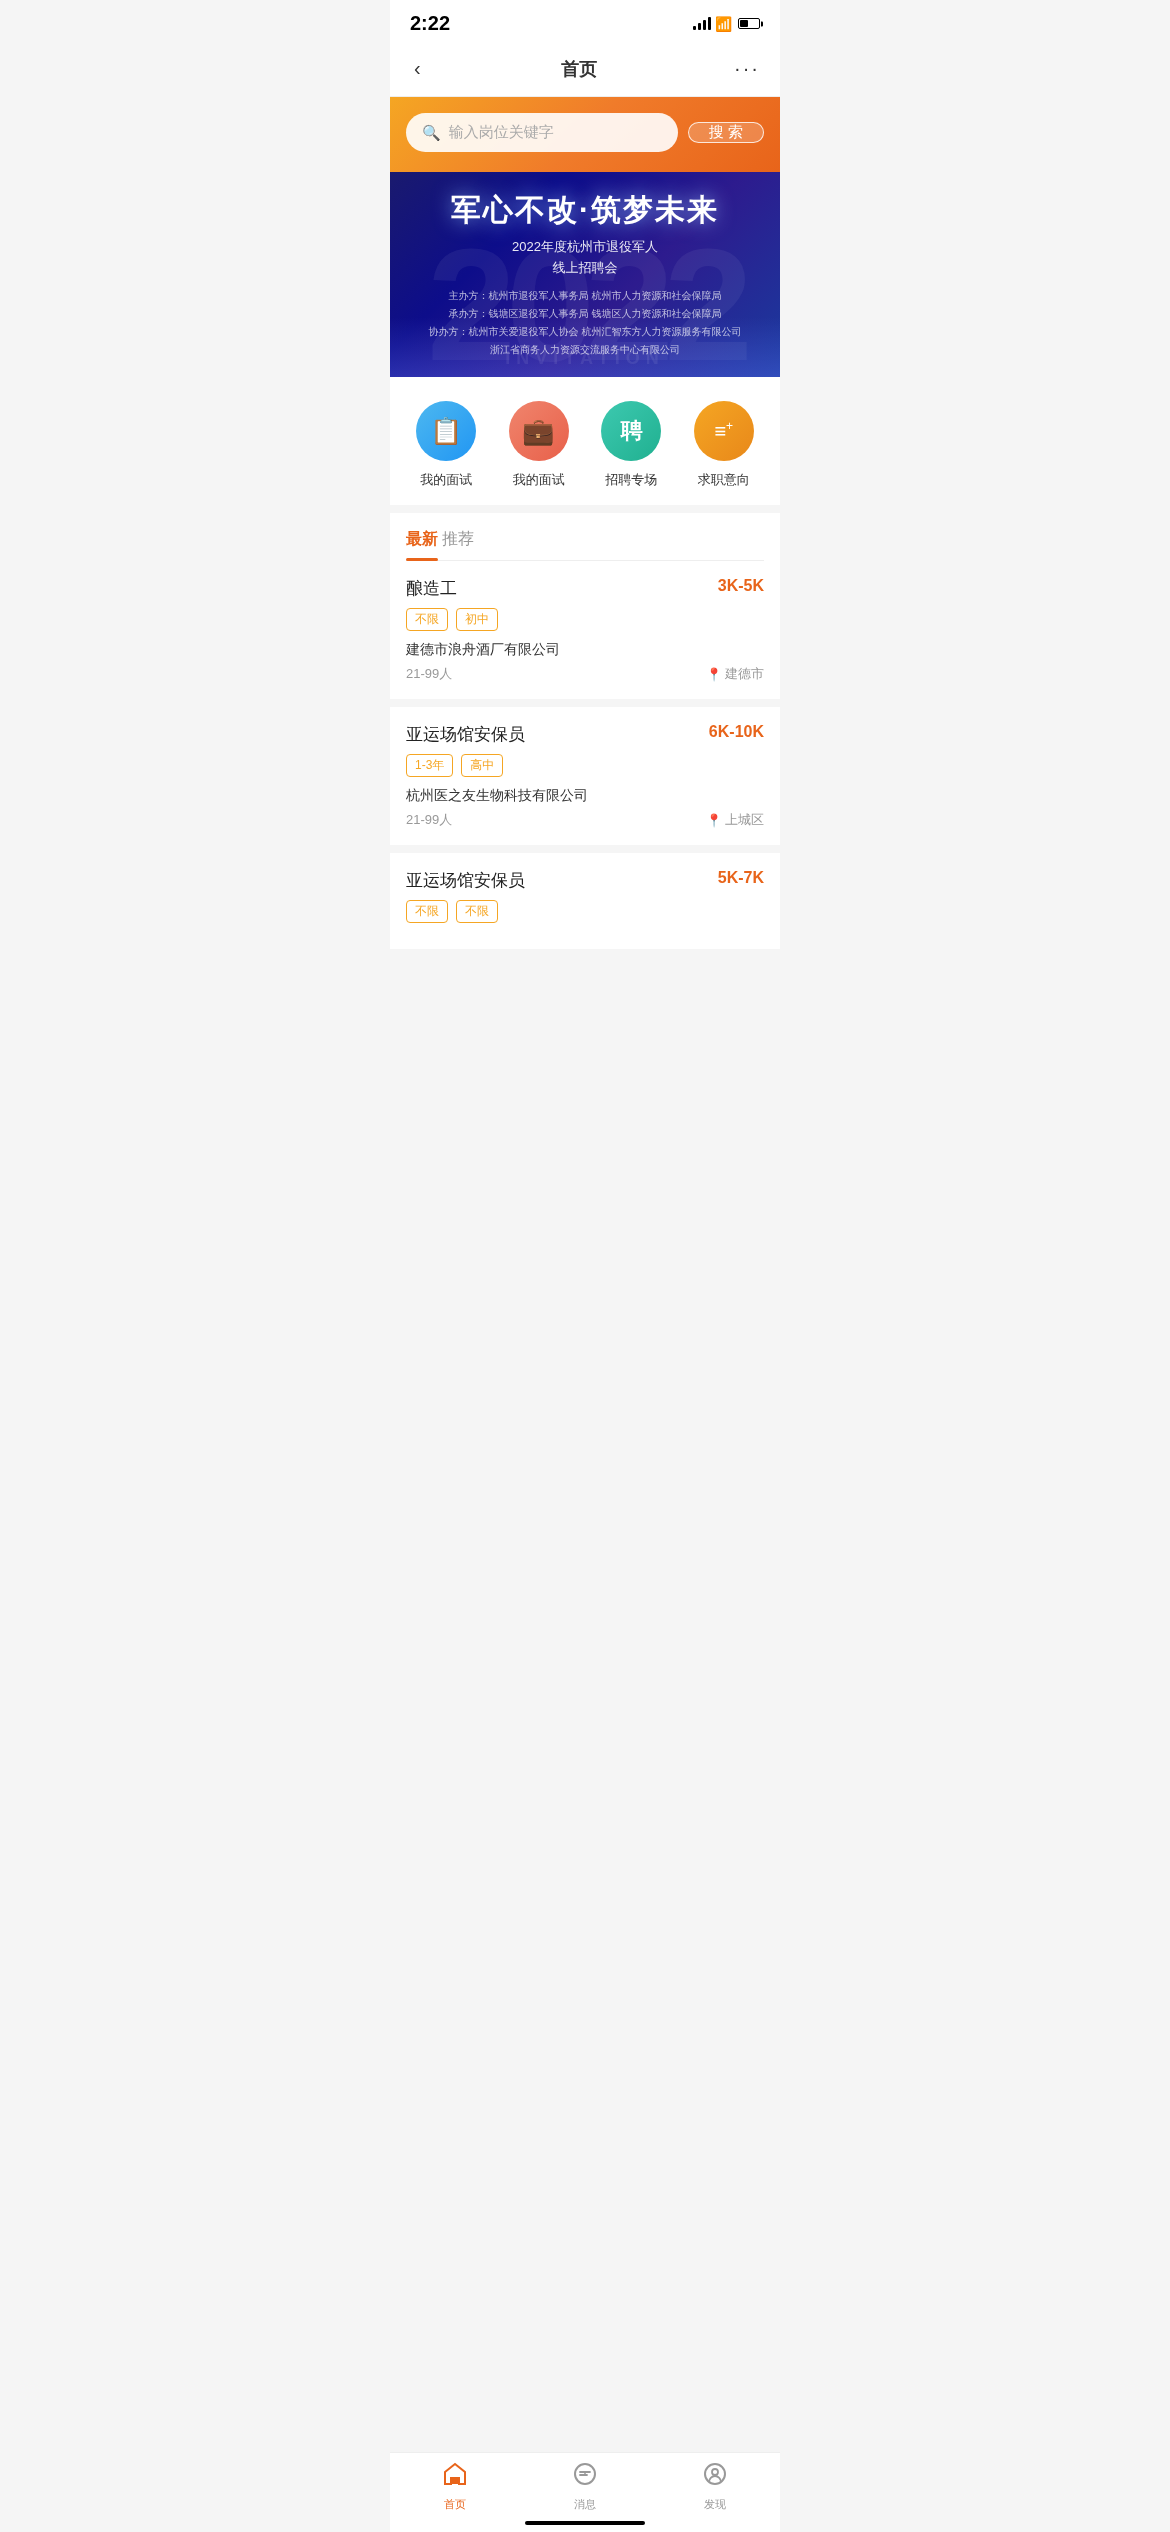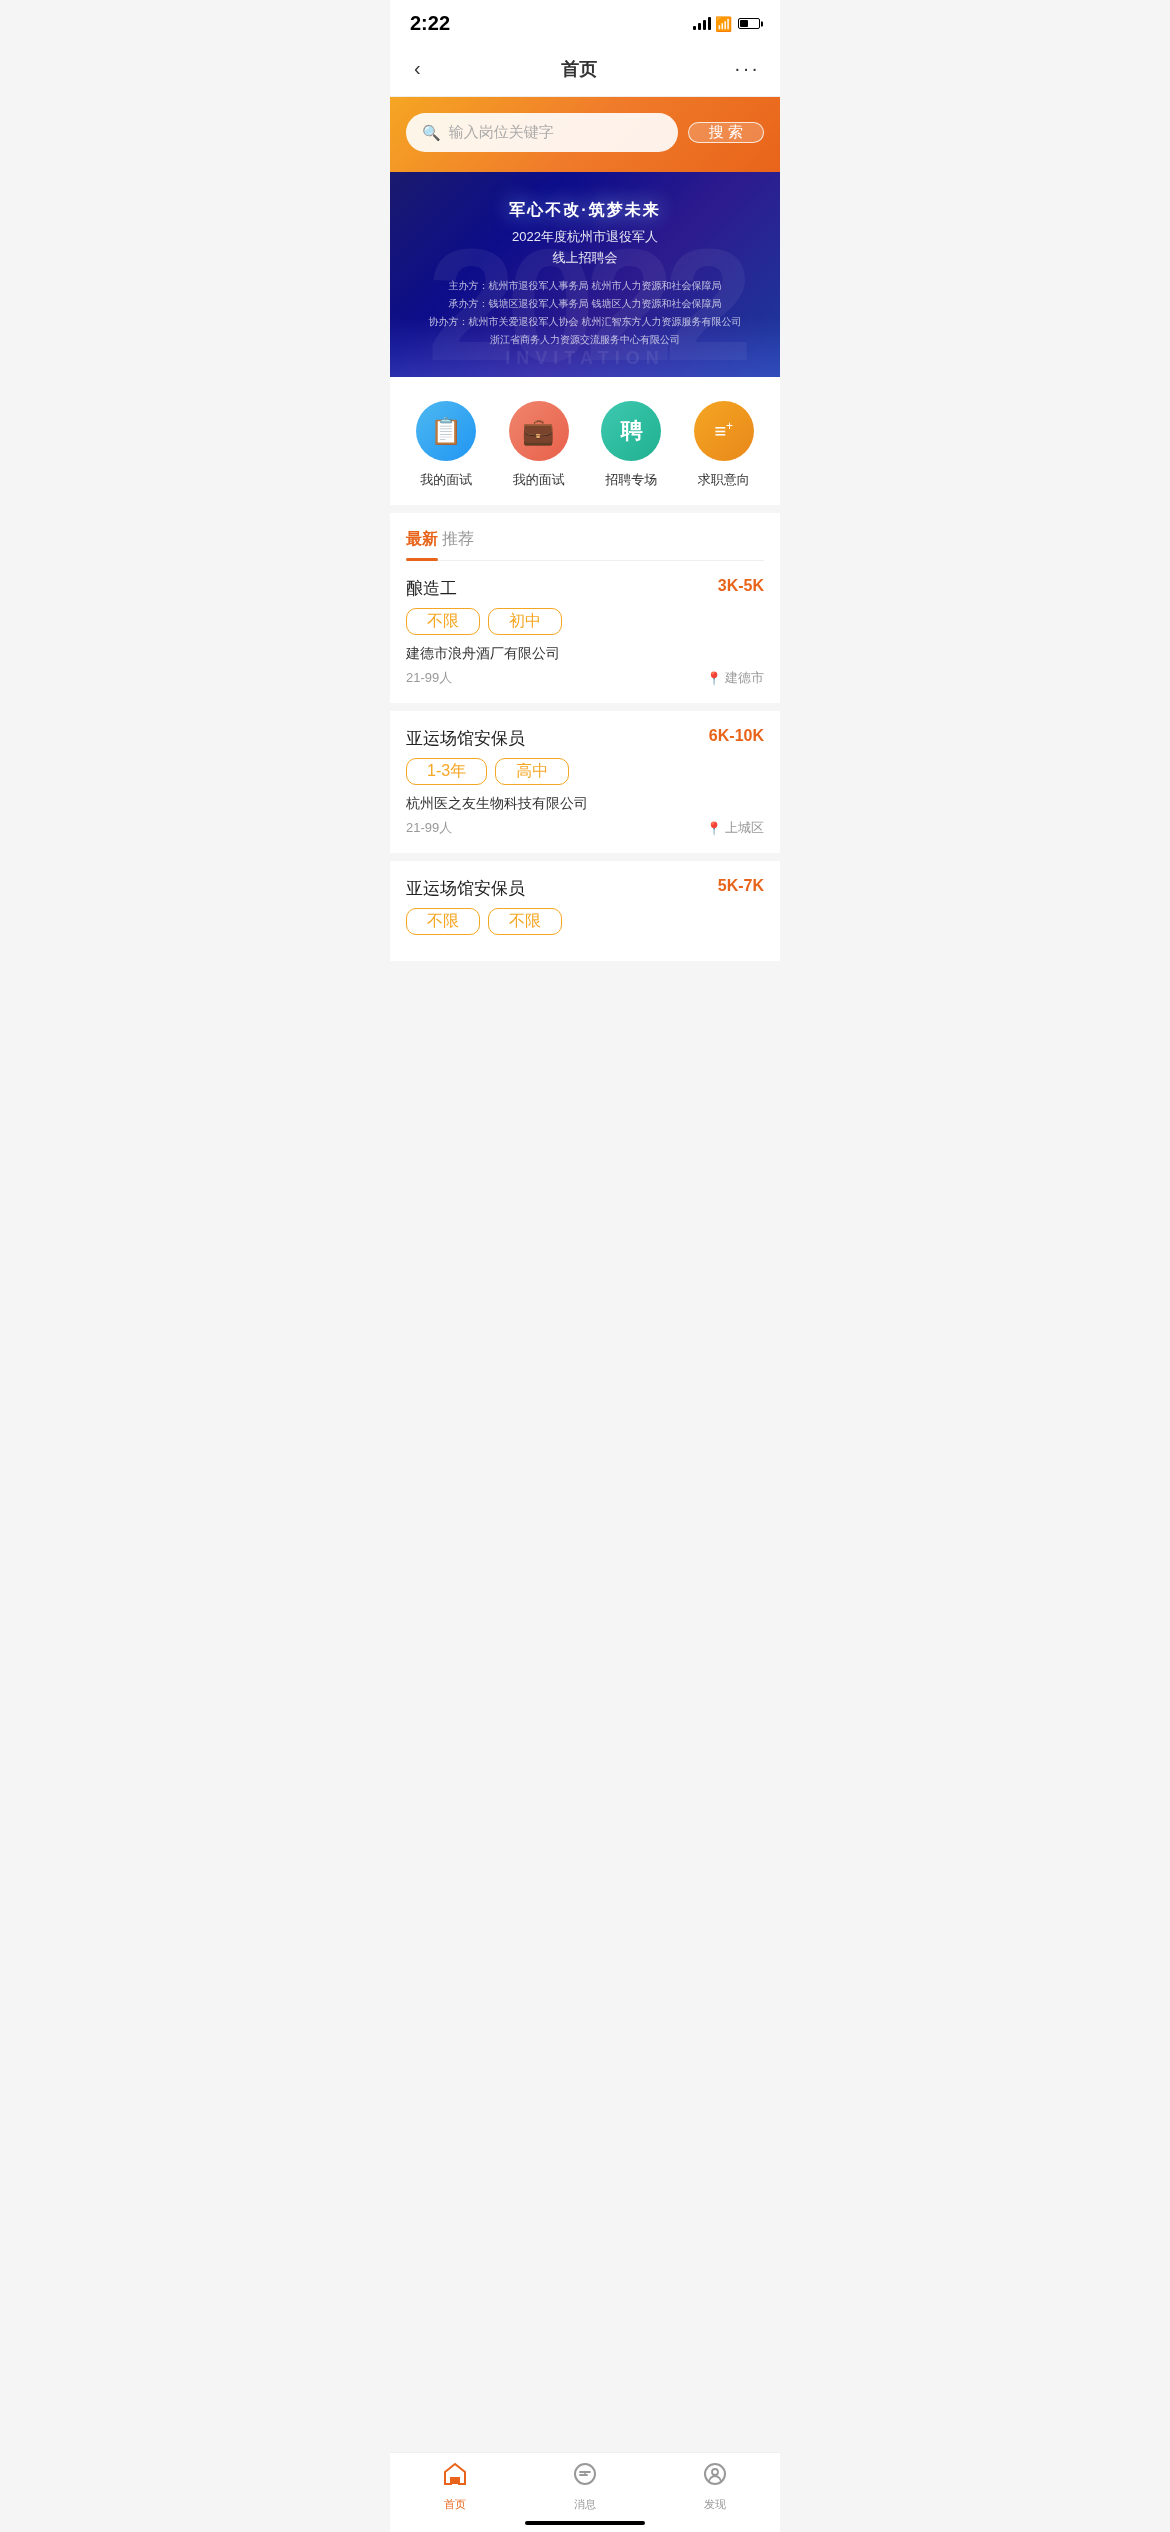--- a/index.html
+++ b/index.html
@@ -166,21 +166,21 @@
       right: 0;
       height: 60px;
       background: linear-gradient(to top, rgba(100,120,255,0.3), transparent);
     }
     .banner-content {
       text-align: center;
       position: relative;
       z-index: 2;
     }
     .banner-title-main {
-      font-size: 16px;
+      font-size: 30px;
       font-weight: 800;
       color: #fff;
       letter-spacing: 2px;
       text-shadow: 0 0 20px rgba(150,200,255,0.8);
     }
     .banner-title-sub {
       font-size: 13px;
       color: rgba(255,255,255,0.9);
       margin-top: 6px;
       line-height: 1.6;
@@ -293,23 +293,23 @@
       color: #e8641a;
     }
     .job-tags {
       display: flex;
       gap: 8px;
       margin-bottom: 10px;
     }
     .job-tag {
       border: 1px solid #f5a623;
       color: #f5a623;
-      font-size: 16px;
-      padding: 2px 20px;
-      border-radius: 10px;
+      font-size: 12px;
+      padding: 2px 8px;
+      border-radius: 4px;
     }
     .job-company {
       font-size: 14px;
       color: #333;
       margin-bottom: 6px;
     }
     .job-footer {
       display: flex;
       justify-content: space-between;
       align-items: center;

